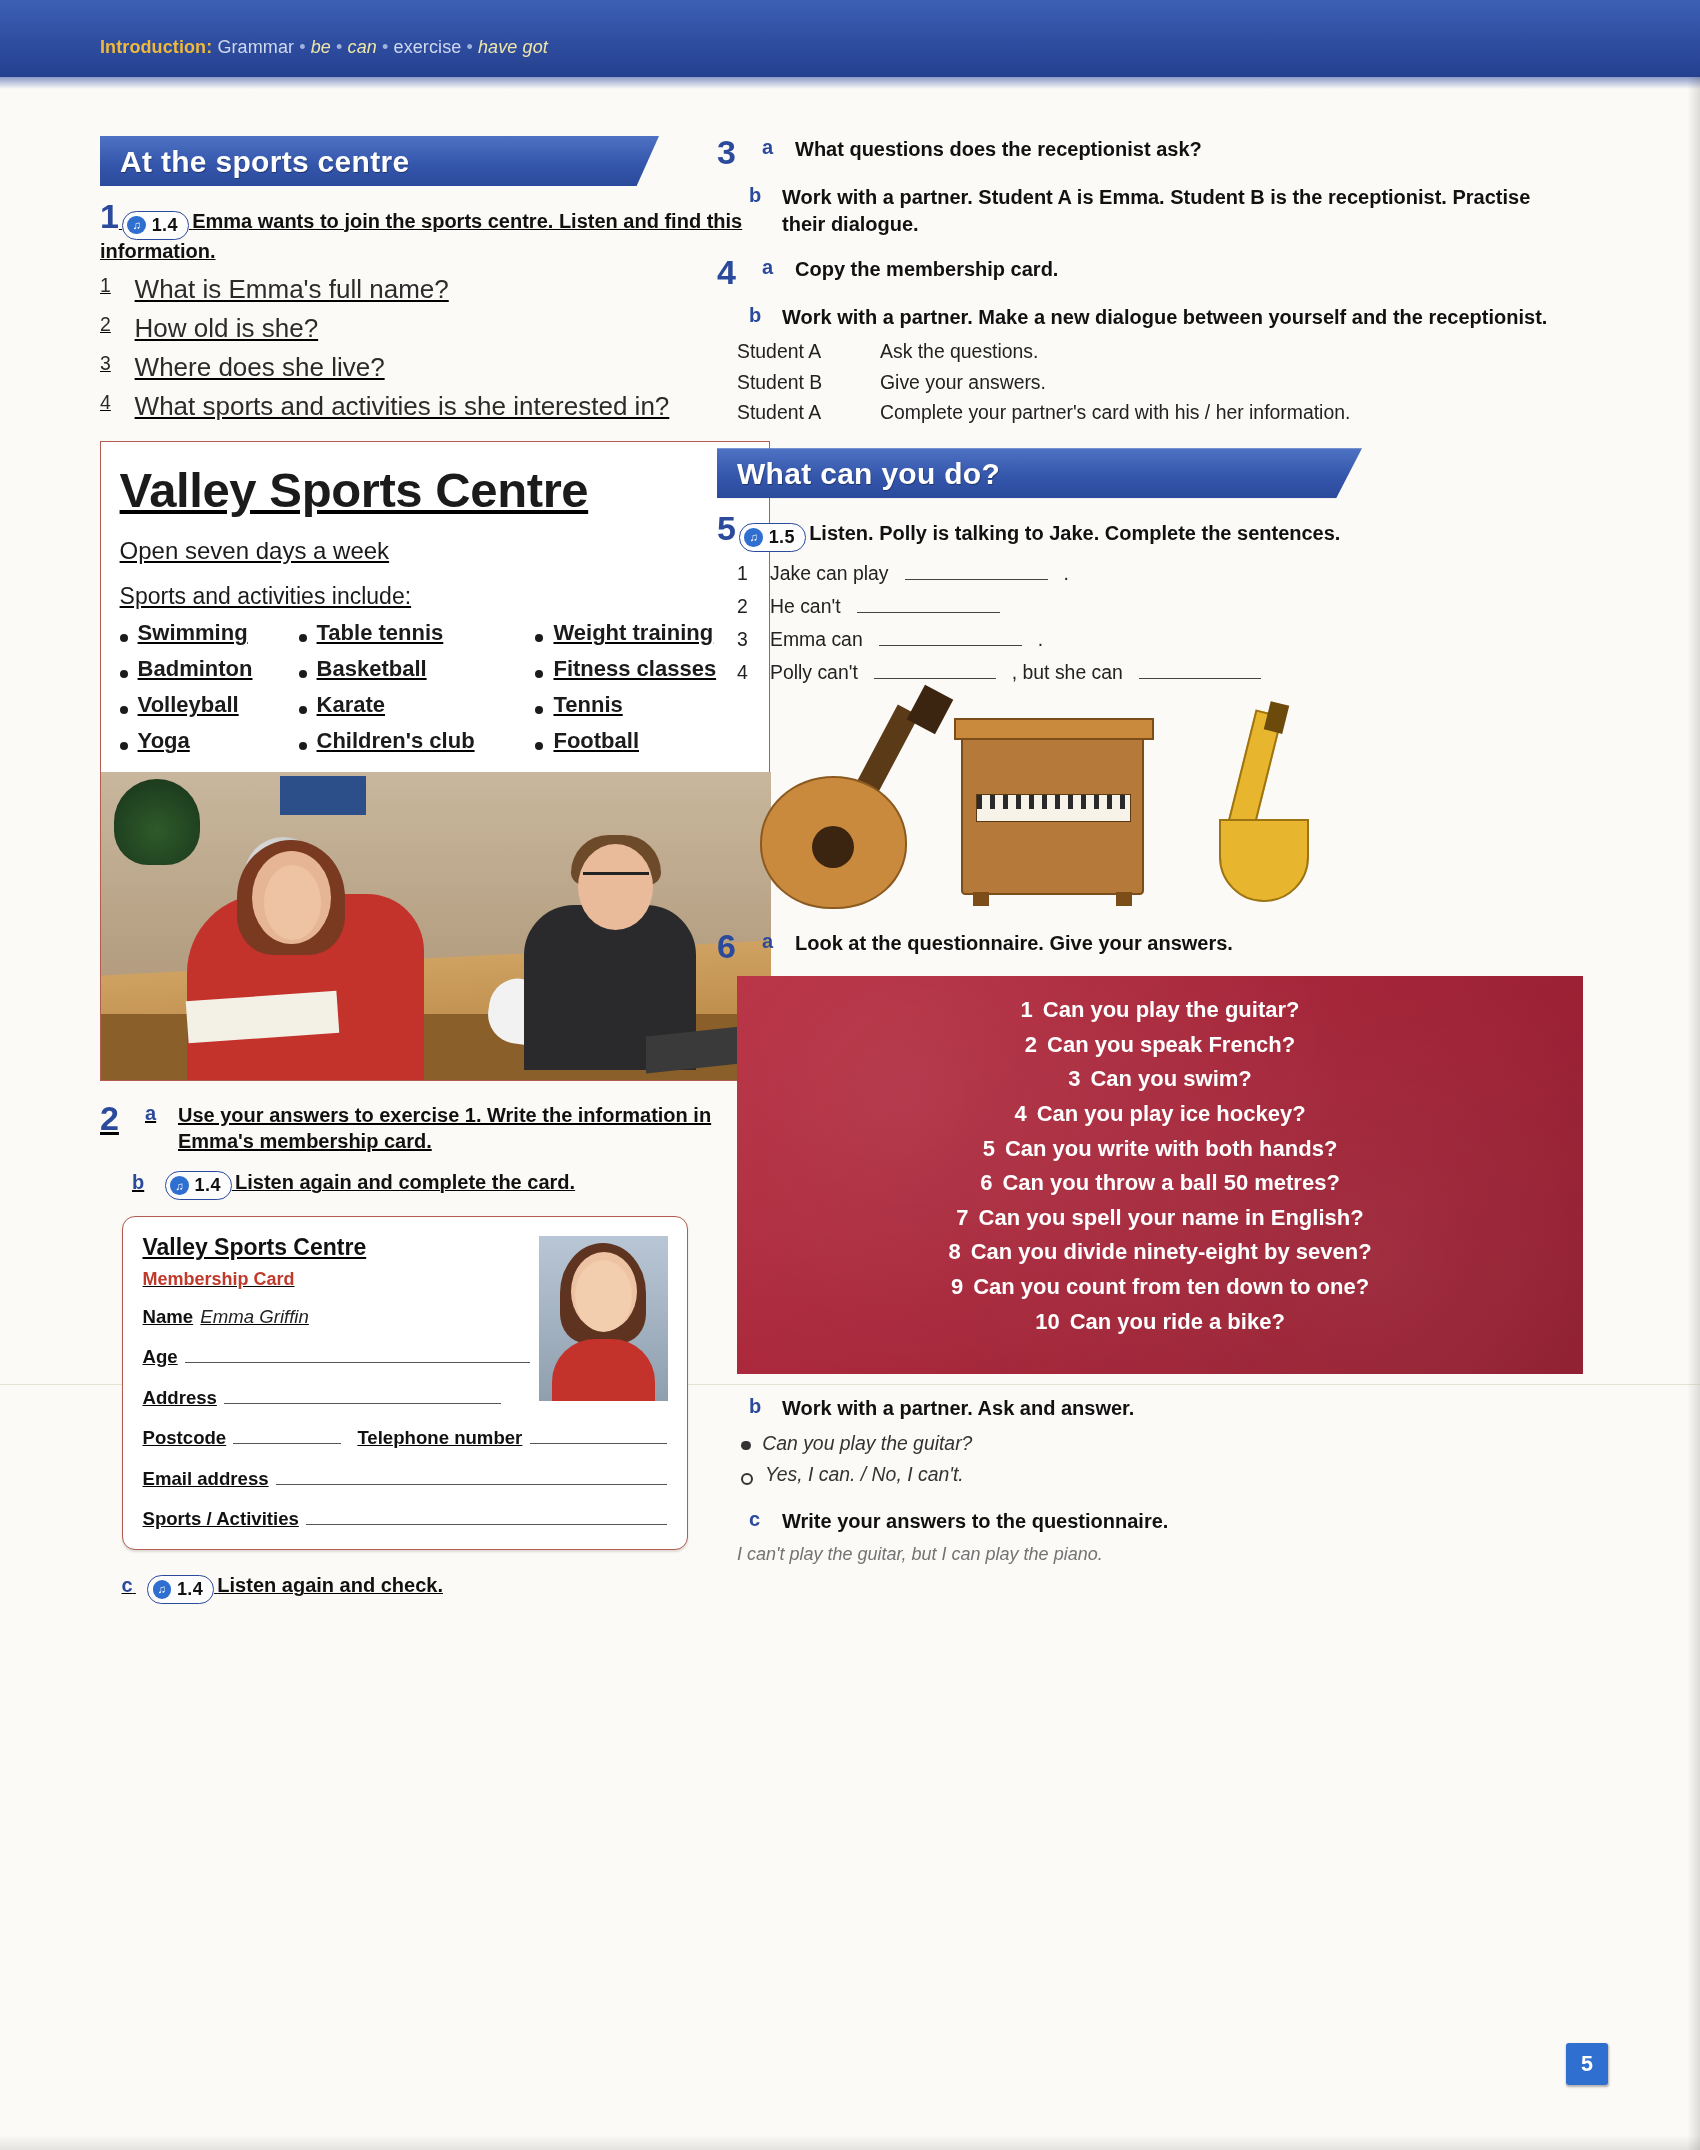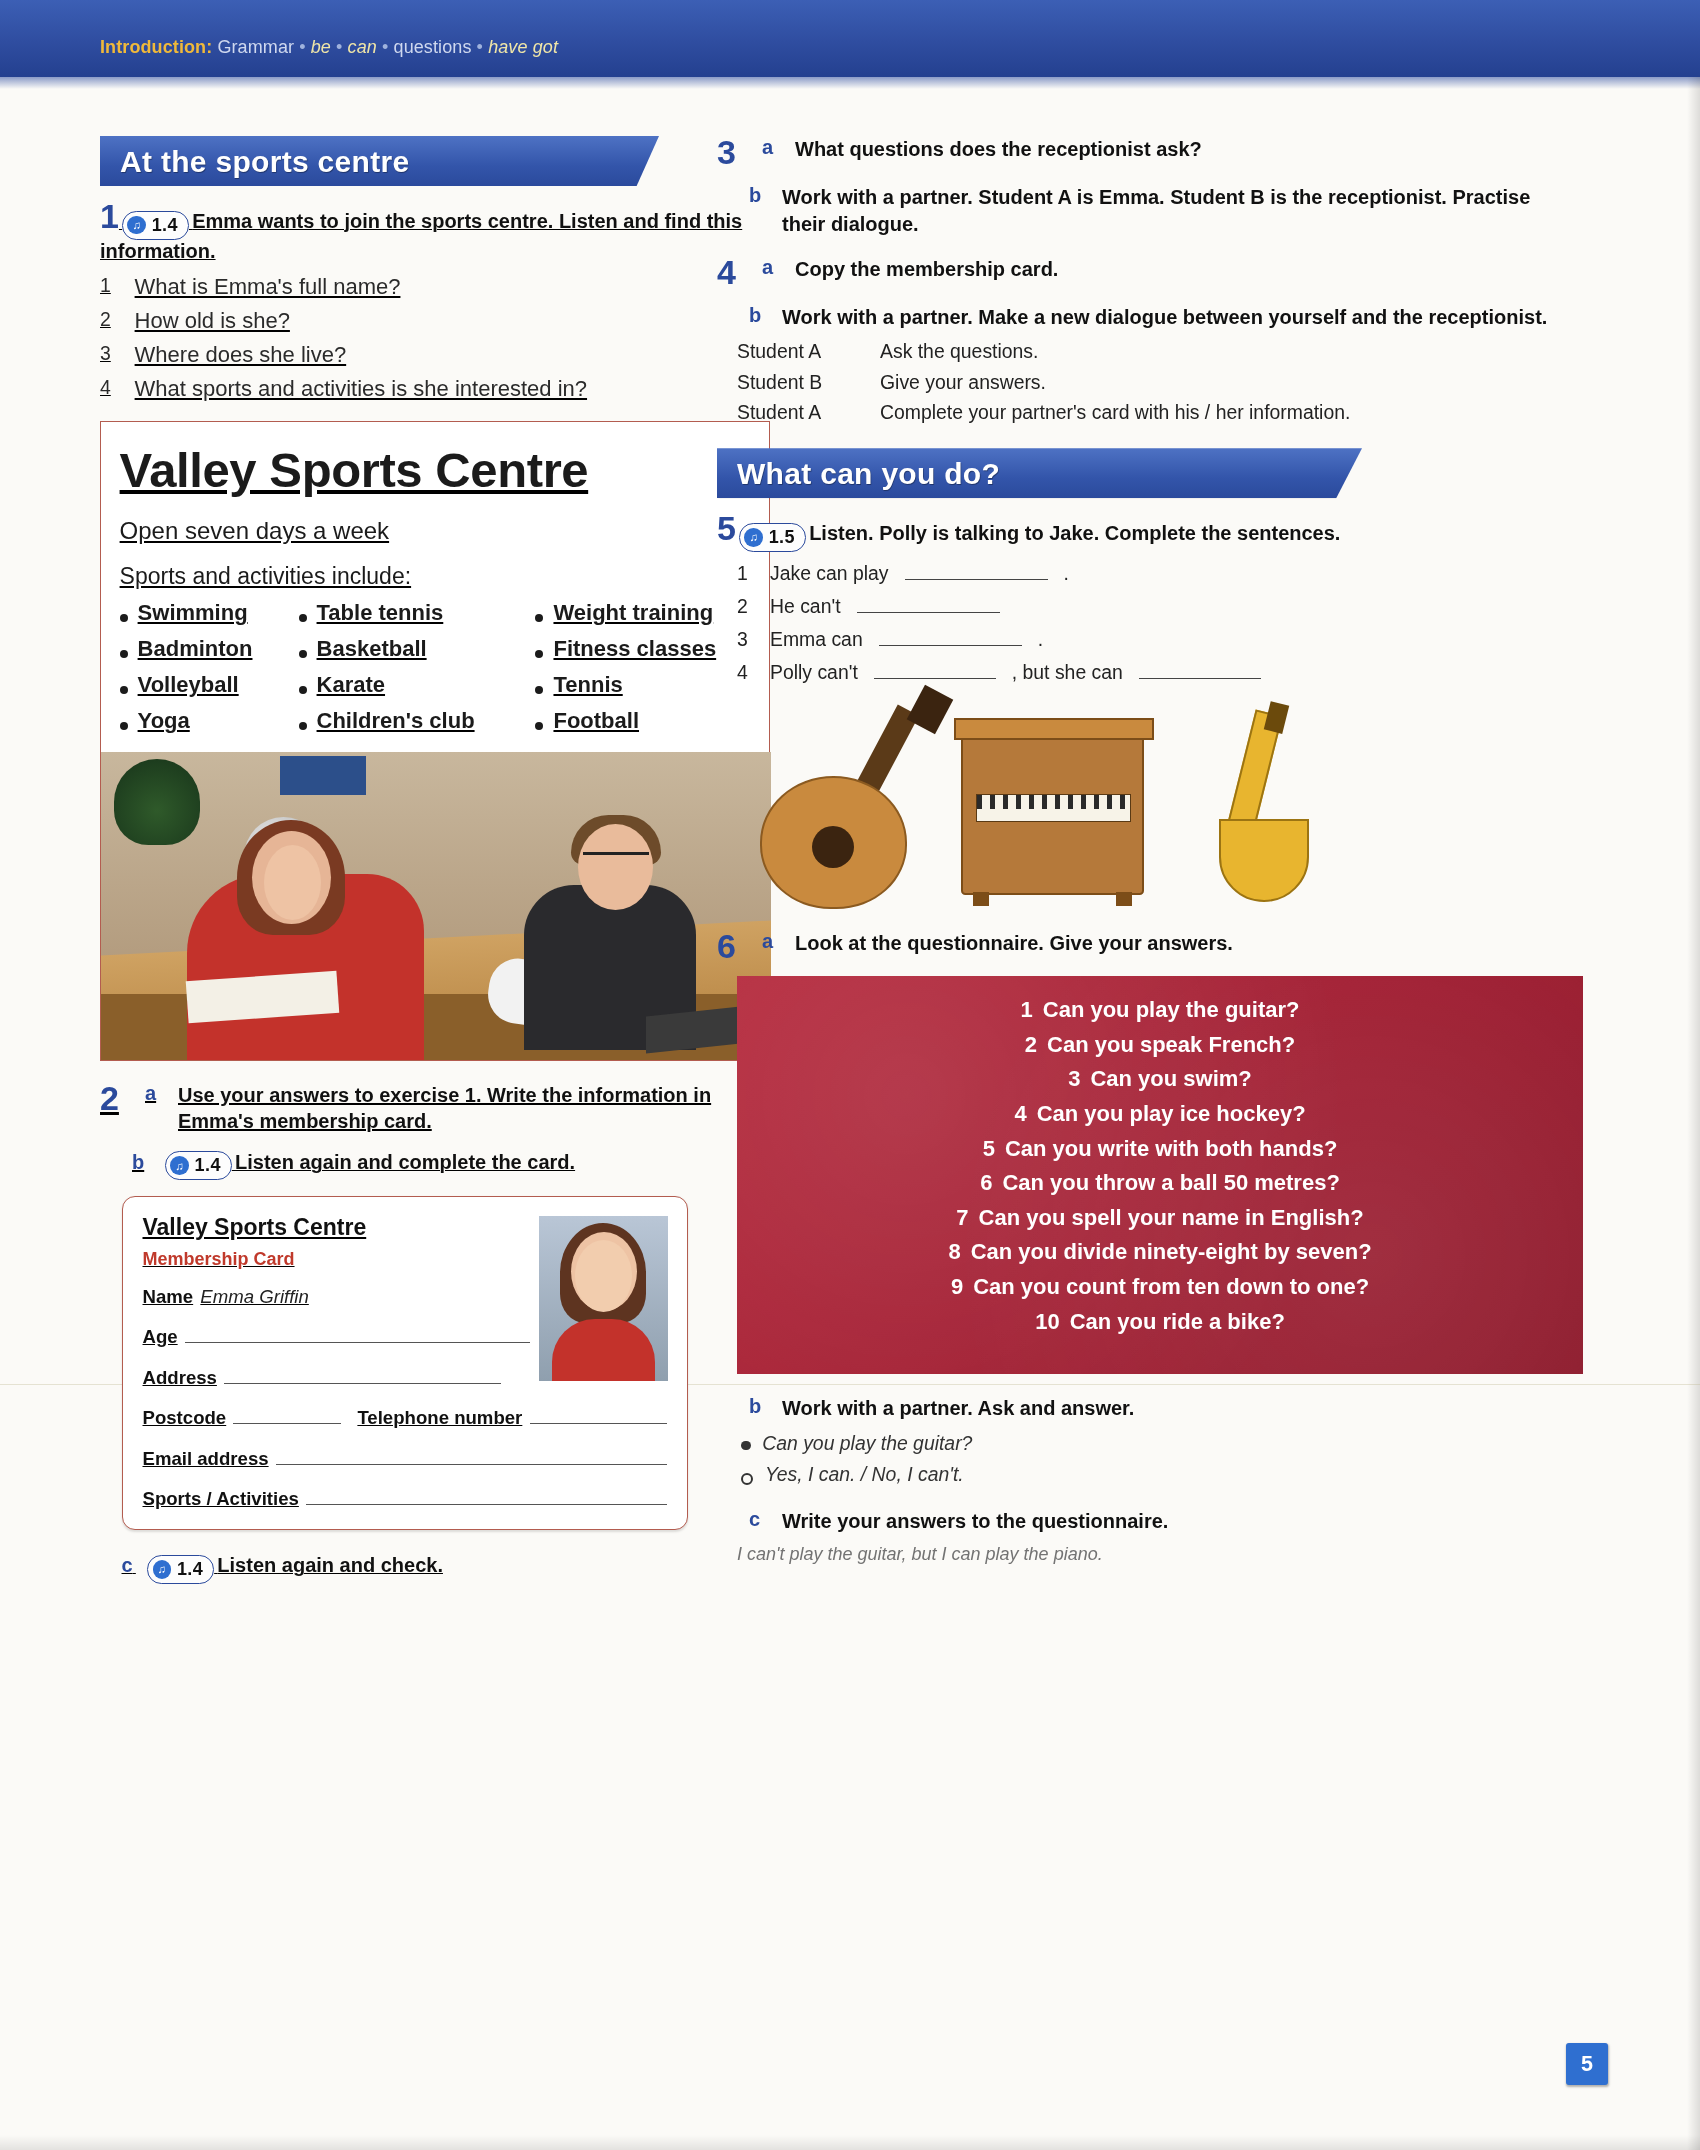--- a/index.html
+++ b/index.html
@@ -79,21 +79,21 @@
   .audio-chip .spk{
     width:18.6px;height:18.6px;border-radius:50%;
     background:#2f6fd0; color:#fff; font-size:11.5px;
     display:flex;align-items:center;justify-content:center;
   }
   .audio-chip .trk{ font-size:18px; color:#111; font-weight:600; letter-spacing:0.4px;}
   .ex1-head{ position:relative; margin-top:5.7px; }
   .ol-list{ margin:11.5px 0 0 0; padding:0; list-style:none; }
   .ol-list li{ display:flex; gap:16px; margin-bottom:8px; }
   .ol-list .n{ width:18.6px; text-align:left; font-size:19.4px; color:#2b2b2b; }
-  .ol-list .t{ font-size:22px; color:#2b2b2b; }
+  .ol-list .t{ font-size:26px; color:#2b2b2b; }
 
   
   .poster{
     margin-top:18.6px; border:1.4px solid #b35c4f; background:#fff;
     width:670px; box-sizing:border-box; padding:16px 18.6px 0 18.6px;
   }
   .poster h2{
     margin:4.3px 0 0 0; font-size:49px; font-weight:bold; color:#1b1b1b; letter-spacing:-0.4px;
   }
   .poster .open{ margin-top:18.6px; font-size:24px; color:#1b1b1b; }
@@ -237,21 +237,21 @@
 
   <div class="header-bar">
     <div class="header-text">
       <b>Introduction:</b>
       <span>Grammar</span>
       <span class="dot">•</span>
       <i>be</i>
       <span class="dot">•</span>
       <i>can</i>
       <span class="dot">•</span>
-      <span>questions</span>
+      <span>exercise</span>
       <span class="dot">•</span>
       <i>have got</i>
     </div>
   </div>
   <div class="paper-edge-right"></div>
   <div class="paper-edge-bottom"></div>
   <div class="fold-line"></div>
 
   <div class="col-left">
 

